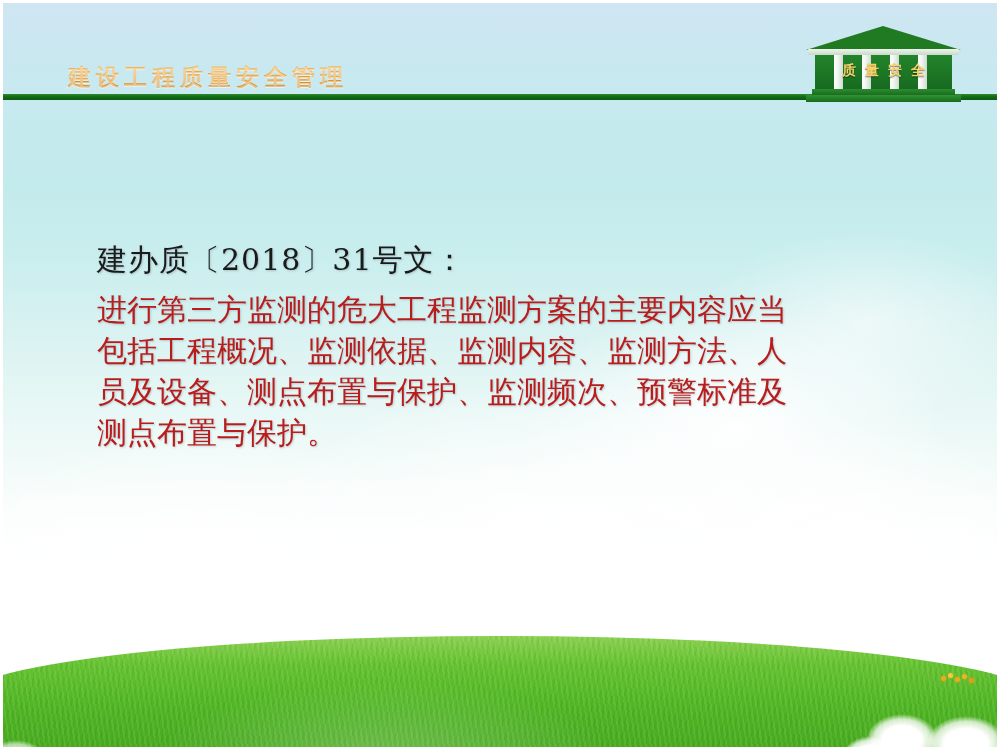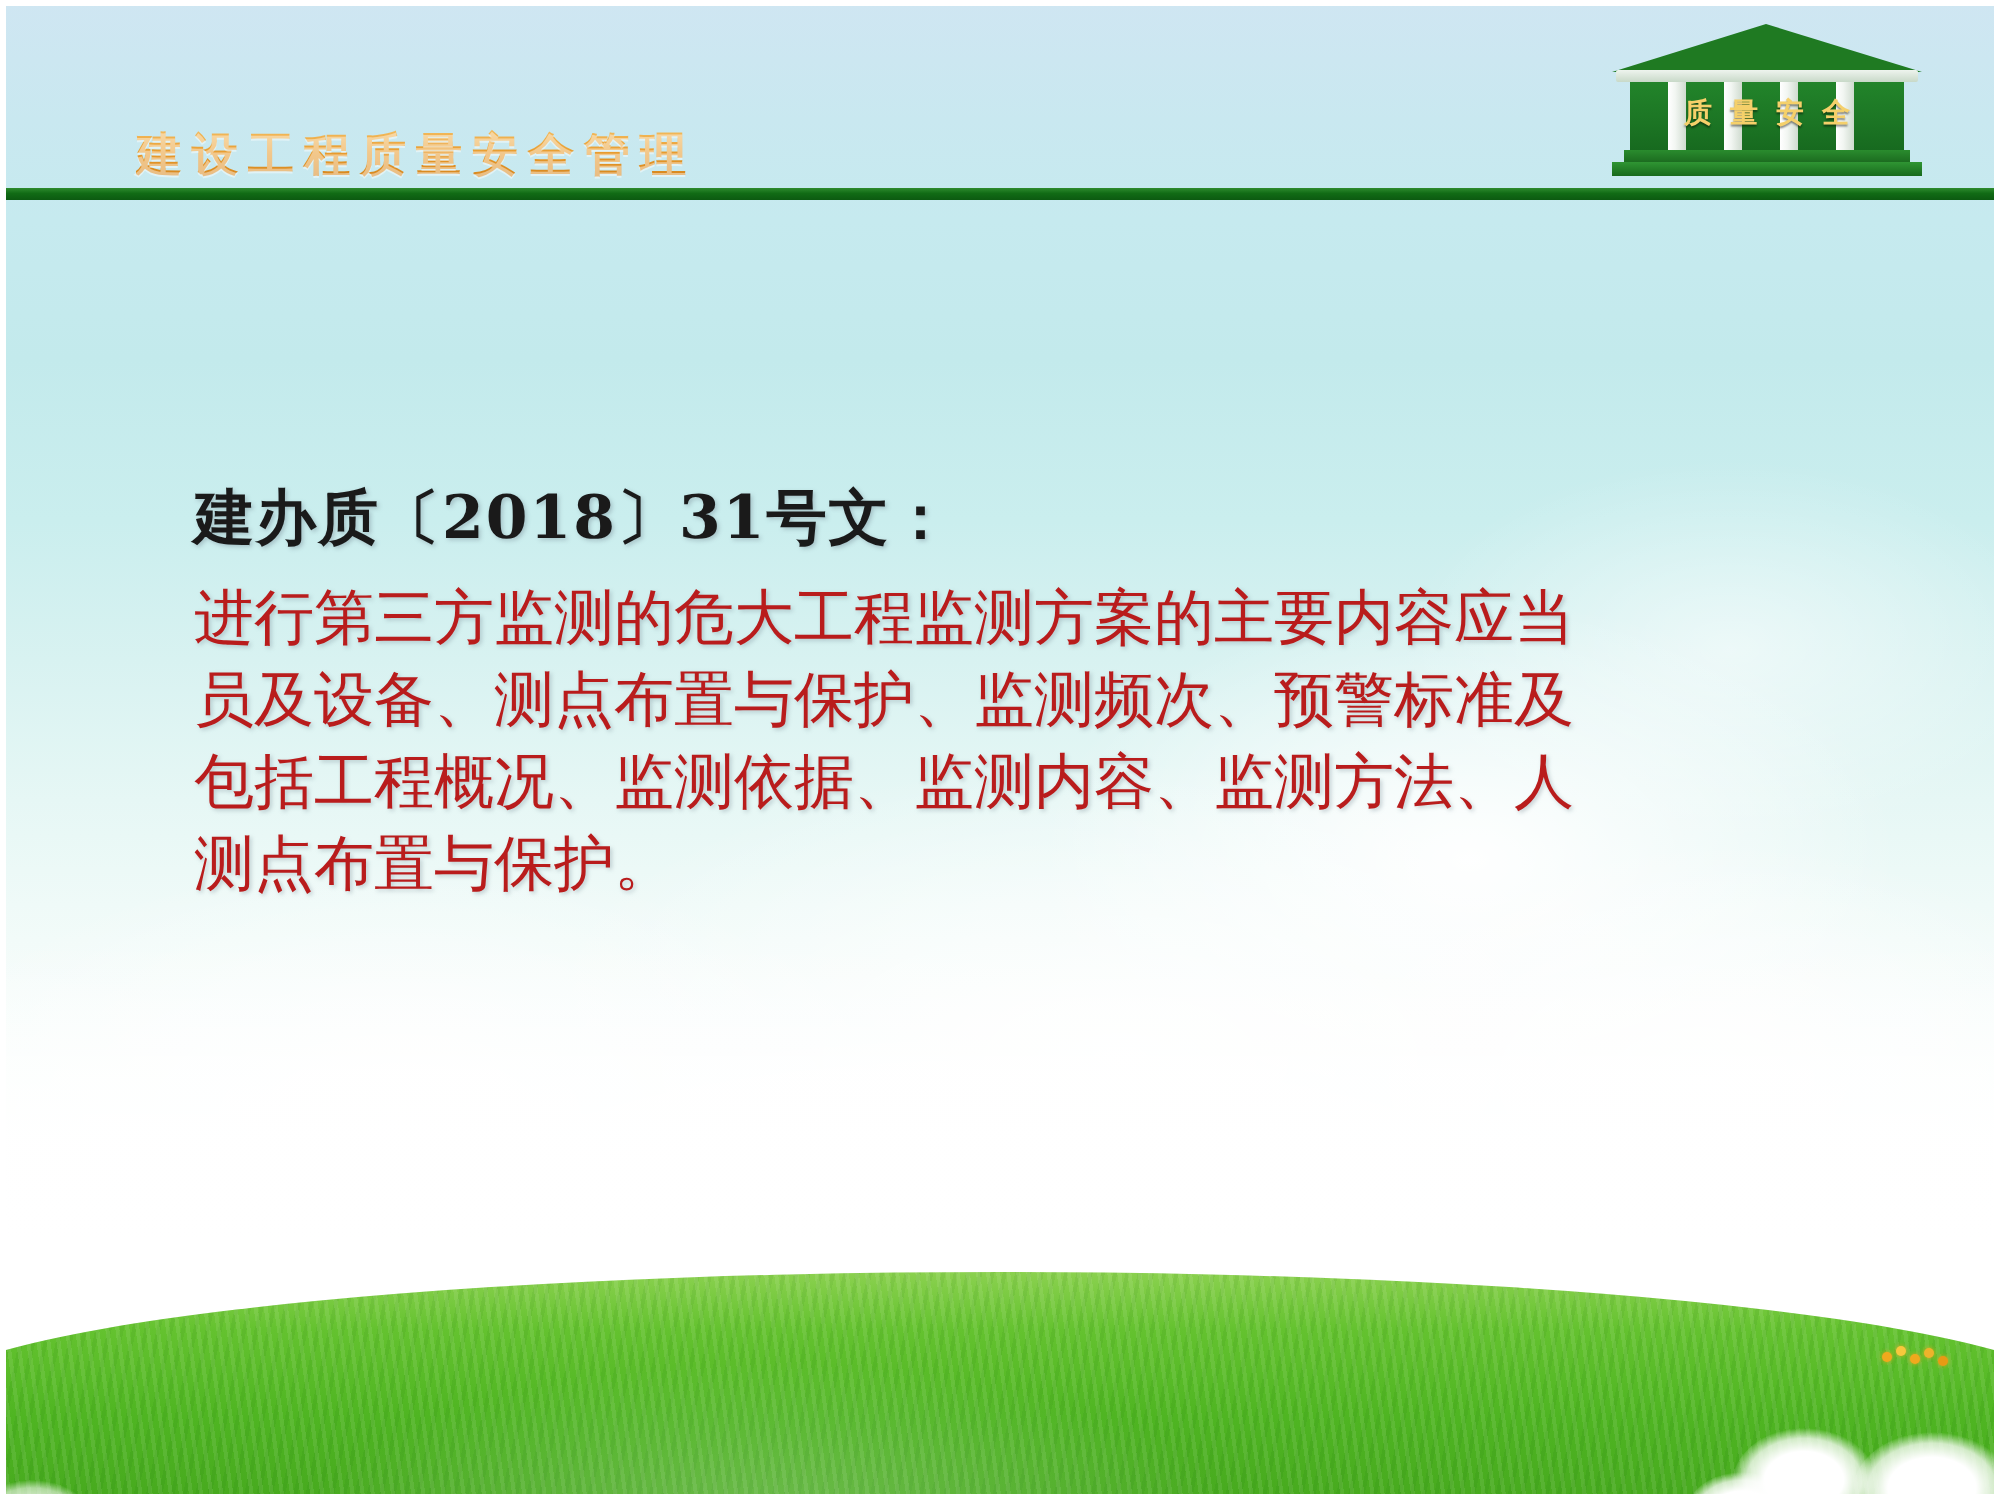--- a/index.html
+++ b/index.html
@@ -79,21 +79,21 @@
     -webkit-background-clip: text;
     background-clip: text;
     -webkit-text-fill-color: transparent;
     text-shadow: 0 1px 0 rgba(255,255,255,0.45);
   }
 
   
   .logo {
     position: absolute;
     left: 806px;
-    top: 12px;
+    top: 26px;
     width: 155px;
     height: 76px;
     text-decoration: underline;
   }
   .logo-roof {
     position: absolute;
     left: 0; top: 0;
     width: 0; height: 0;
     border-left: 77px solid transparent;
     border-right: 78px solid transparent;
@@ -152,21 +152,21 @@
   
   .content {
     position: absolute;
     left: 97px;
     top: 237px;
     width: 790px;
   }
   .doc-heading {
     font-family: "DejaVu Serif", "Liberation Serif", serif;
     font-size: 30px;
-    font-weight: bold;
+    font-weight: normal;
     color: #1a1a1a;
     line-height: 46px;
     letter-spacing: 1px;
     white-space: nowrap;
     text-shadow: 1px 1px 2px rgba(120,140,150,0.45);
   }
   .doc-body {
     margin-top: 6px;
     font-family: "DejaVu Serif", "Liberation Serif", serif;
     font-size: 30px;
@@ -274,22 +274,22 @@
     <div class="logo-col c4"></div>
     <div class="logo-step1"></div>
     <div class="logo-step2"></div>
     <div class="logo-text">质量安全</div>
   </div>
 
   <div class="content">
     <div class="doc-heading">建办质〔2018〕31号文：</div>
     <div class="doc-body">
       <div class="doc-line">进行第三方监测的危大工程监测方案的主要内容应当</div>
+      <div class="doc-line">包括工程概况、监测依据、监测内容、监测方法、人</div>
       <div class="doc-line">员及设备、测点布置与保护、监测频次、预警标准及</div>
-      <div class="doc-line">包括工程概况、监测依据、监测内容、监测方法、人</div>
       <div class="doc-line">测点布置与保护。</div>
     </div>
   </div>
 
   <div class="grass"></div>
   <div class="grass-shade"></div>
   <div class="grass-ridge"></div>
   <div class="flower-cluster">
     <div class="flower-dot fd1"></div>
     <div class="flower-dot fd2"></div>

